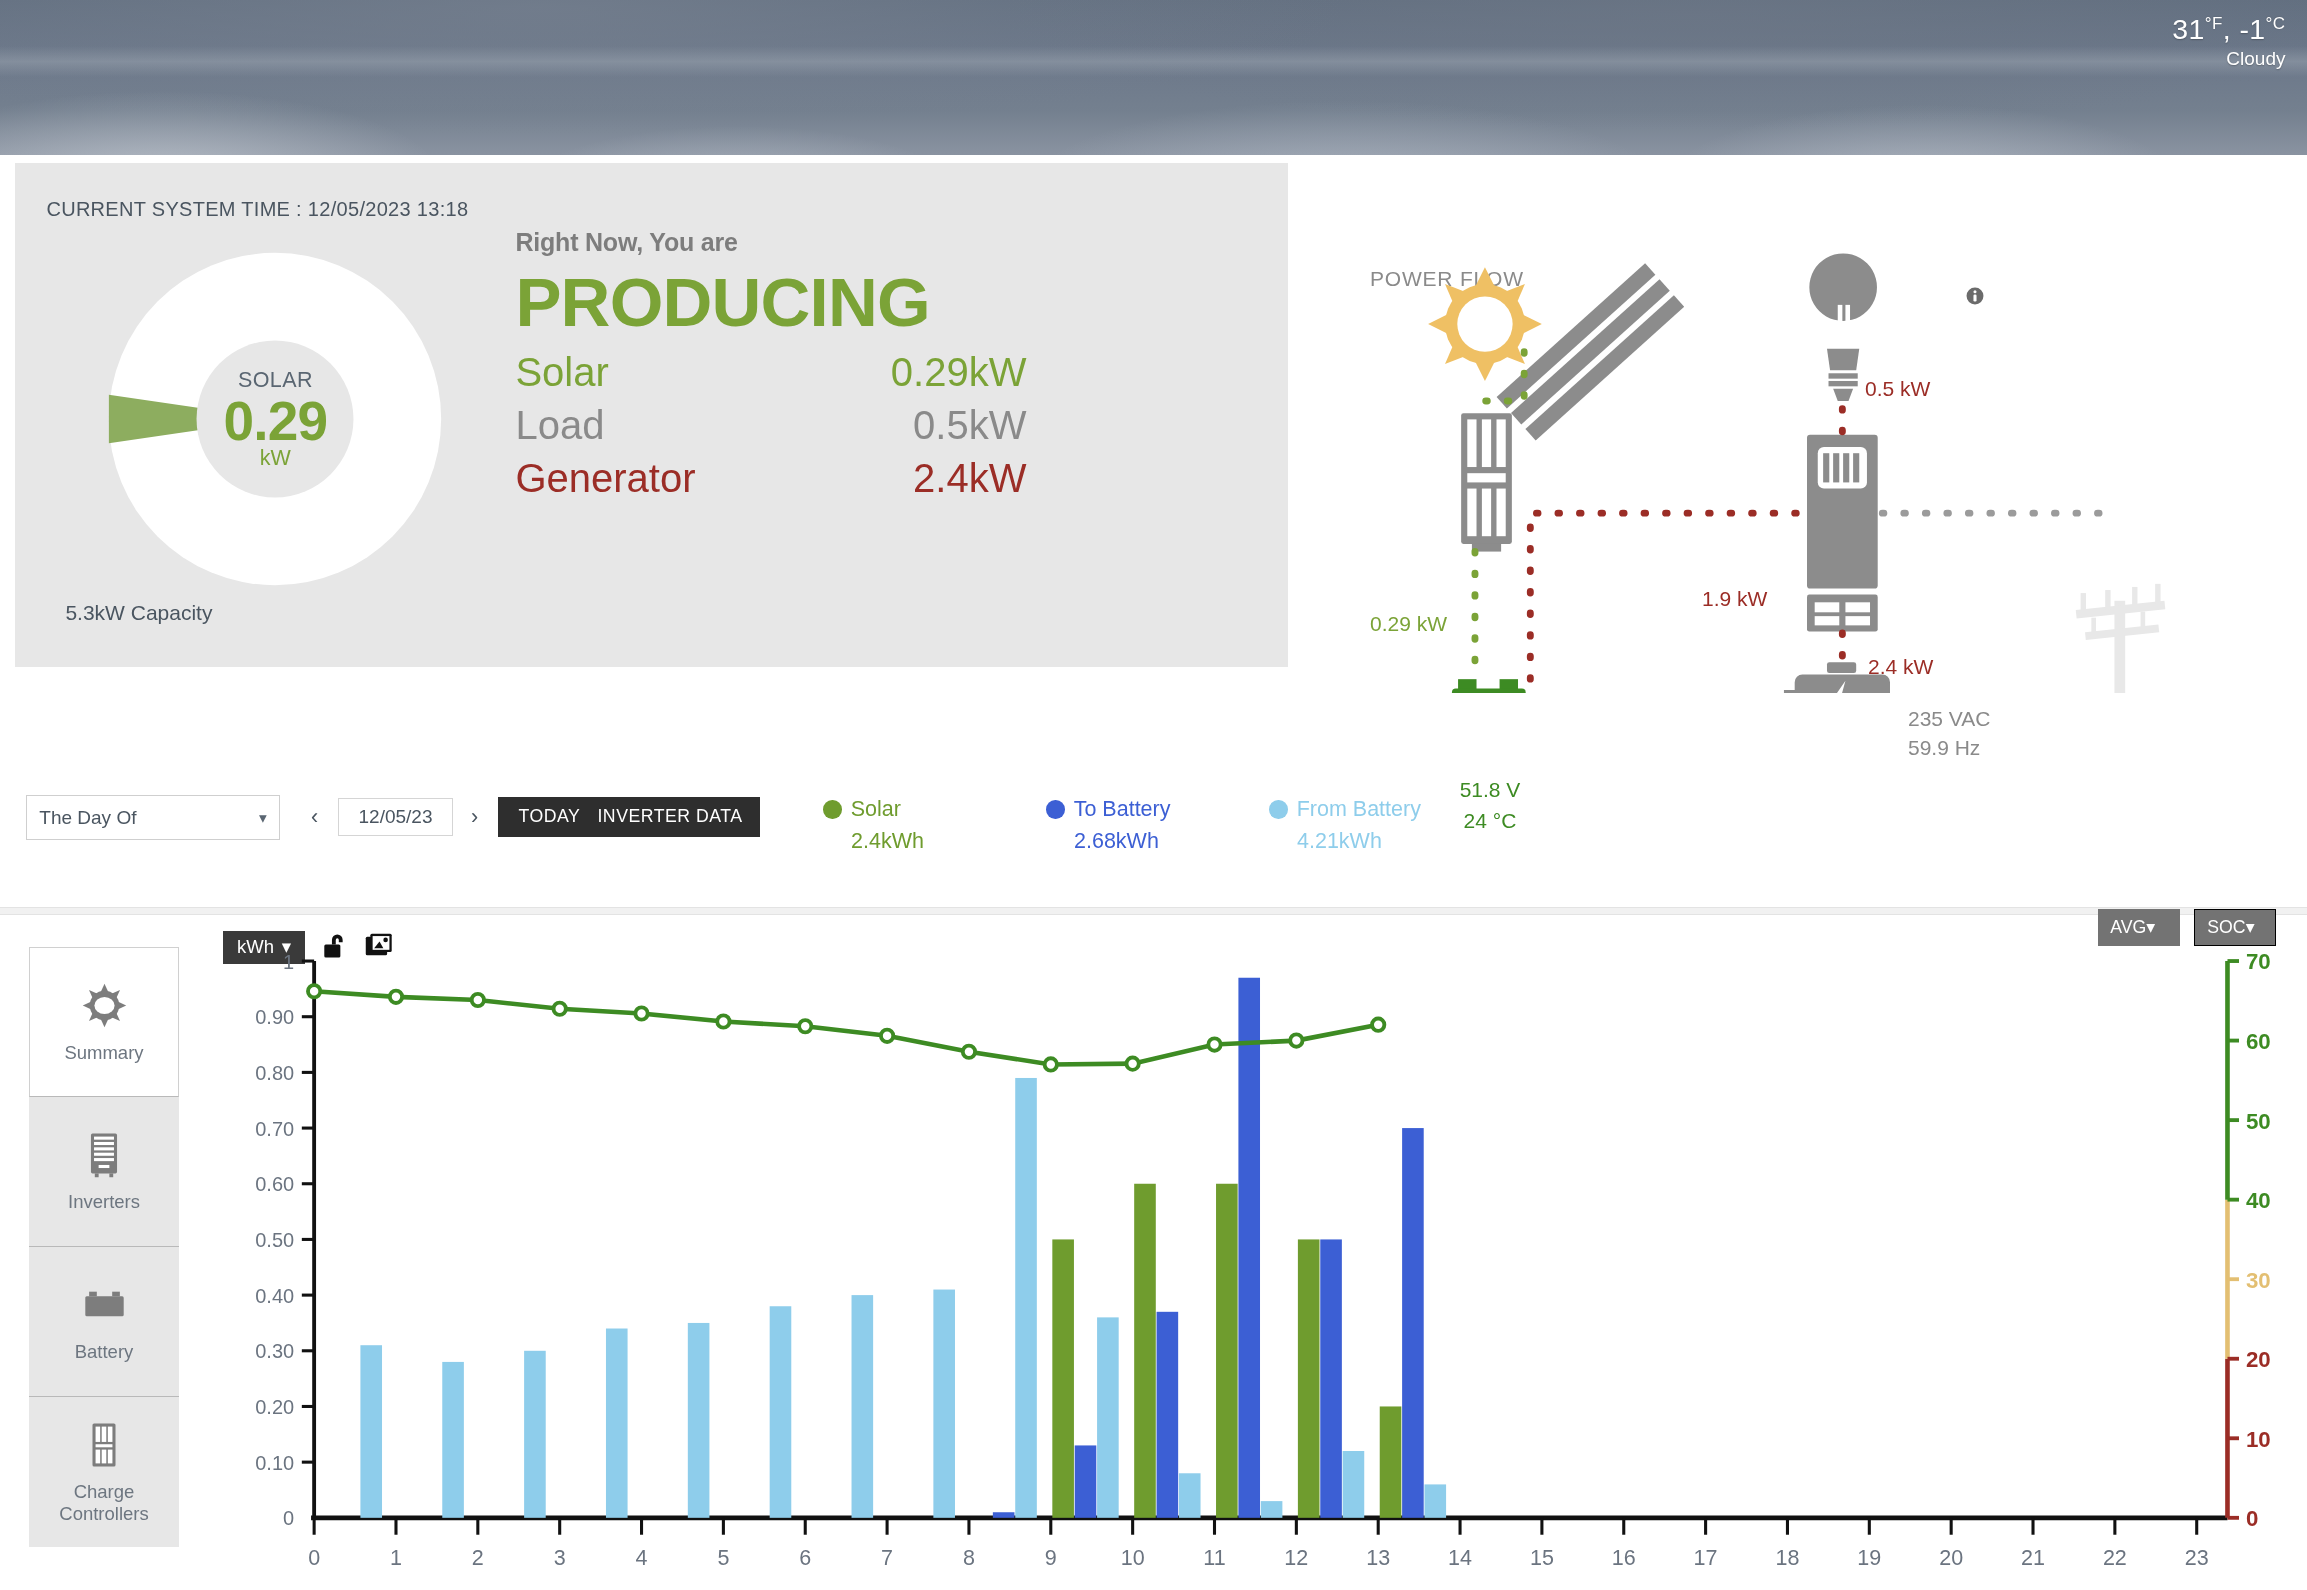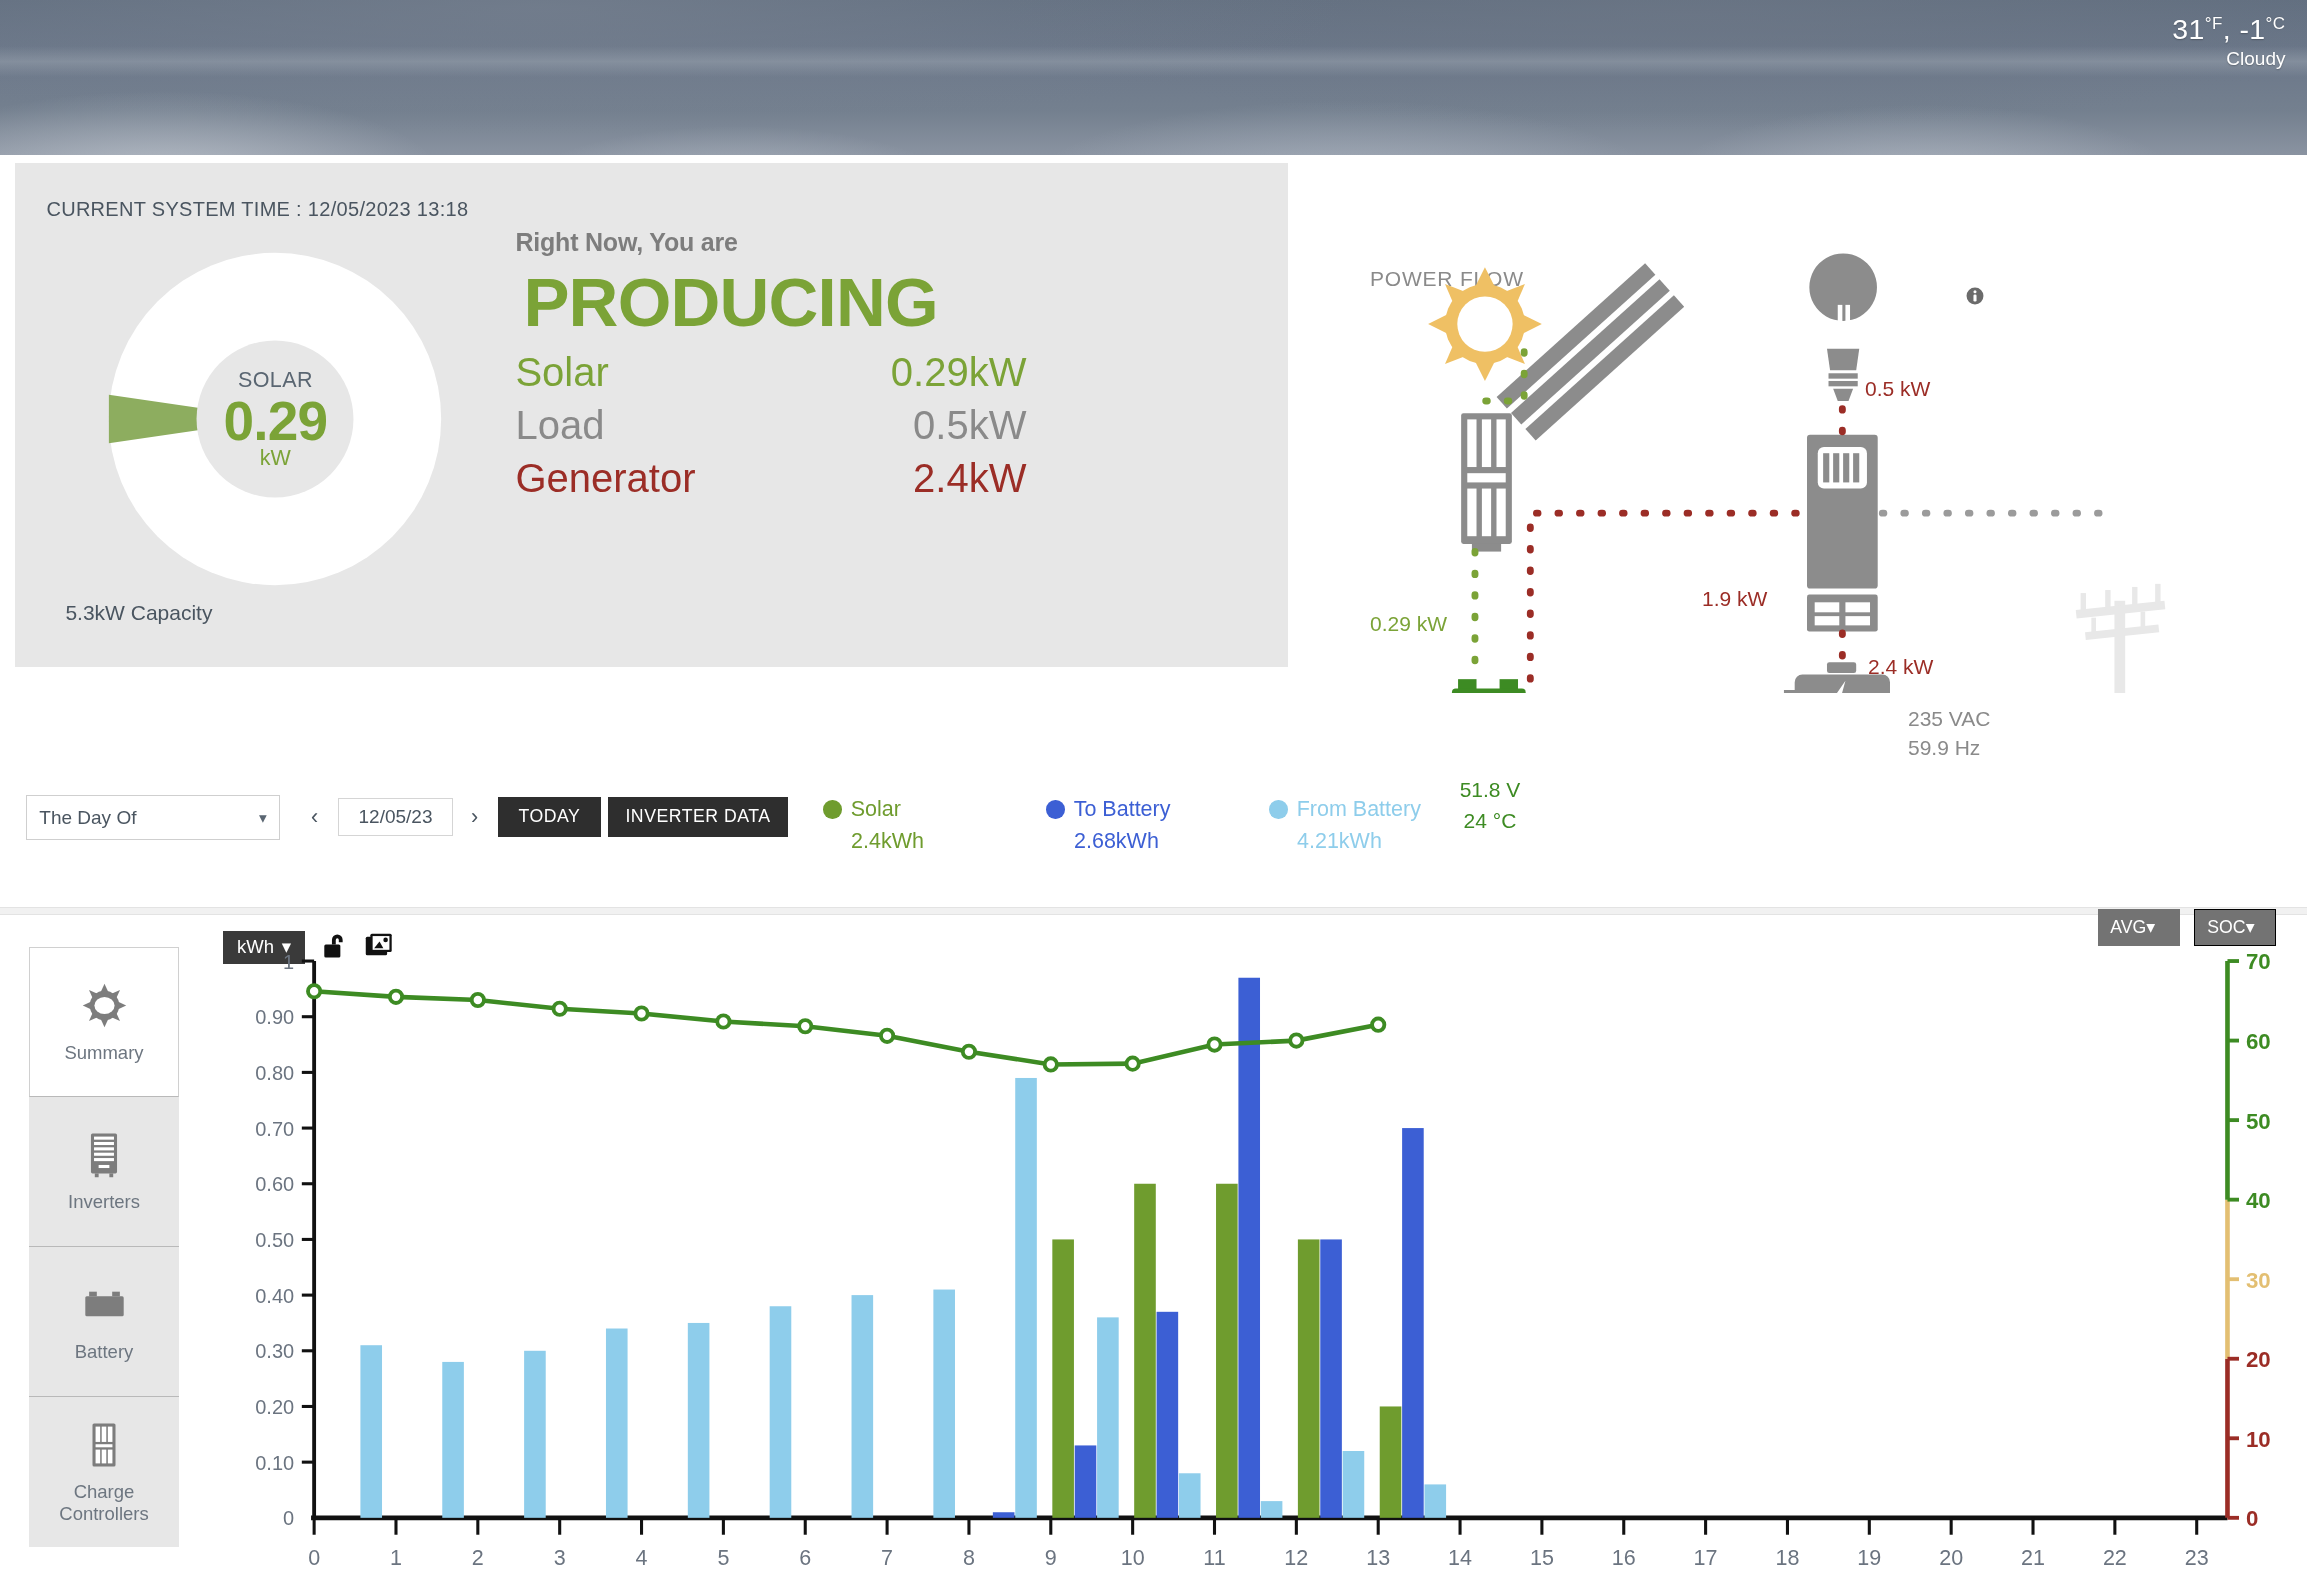--- a/index.html
+++ b/index.html
@@ -72,21 +72,21 @@
   .capacity {
     position: absolute; left: 50px; top: 438px;
     font-size: 21px; color: #4a5560;
   }
 
   
   .rightnow { position: absolute; left: 500px; top: 65px; width: 692px; }
   .rn-pre { font-size: 25px; font-weight: 700; color: #7d7d7d; letter-spacing: -0.2px; }
   .rn-state {
     font-size: 69px; font-weight: 700; color: #7ba337;
-    line-height: 1.12; letter-spacing: -0.8px; margin-top: 7.7px; margin-left: 8px;
+    line-height: 1.12; letter-spacing: -0.8px; margin-top: 7.7px;
   }
   .rn-rows { margin-top: 4.6px; }
   .rn-row { display: flex; align-items: baseline; font-size: 40px; line-height: 1.32; }
   .rn-row .rn-k { width: 319px; }
   .rn-row .rn-v { text-align: right; width: 192px; }
   .c-solar { color: #7ba337; }
   .c-load  { color: #8a8a8a; }
   .c-gen   { color: #9b2d26; }
 
   
@@ -144,21 +144,21 @@
     position: absolute; top: 10.8px;
     height: 40px;
     background: #2e2e2e; color: #fff;
     font-size: 17.7px; letter-spacing: 0.5px;
     display: flex; align-items: center; justify-content: center;
     padding: 0 14px;
     border: 0; cursor: pointer;
     font-family: "Liberation Sans", sans-serif;
   }
   .btn-today { left: 498px; width: 103px; }
-  .btn-inverter { left: 608px; width: 180px; }
+  .btn-inverter { left: 580px; width: 180px; }
 
   .legend { position: absolute; left: 823px; top: 10.8px; display: flex; }
   .legend-item { width: 223px; }
   .legend-top { display: flex; align-items: center; font-size: 21.5px; }
   .legend-dot { width: 18.5px; height: 18.5px; border-radius: 50%; margin-right: 9.2px; }
   .legend-val { font-size: 21.5px; margin-top: 7.7px; padding-left: 28px; }
   .lg-solar { color: #6f9c2e; }
   .lg-to    { color: #3c5fd4; }
   .lg-from  { color: #8ecdeb; }
 

